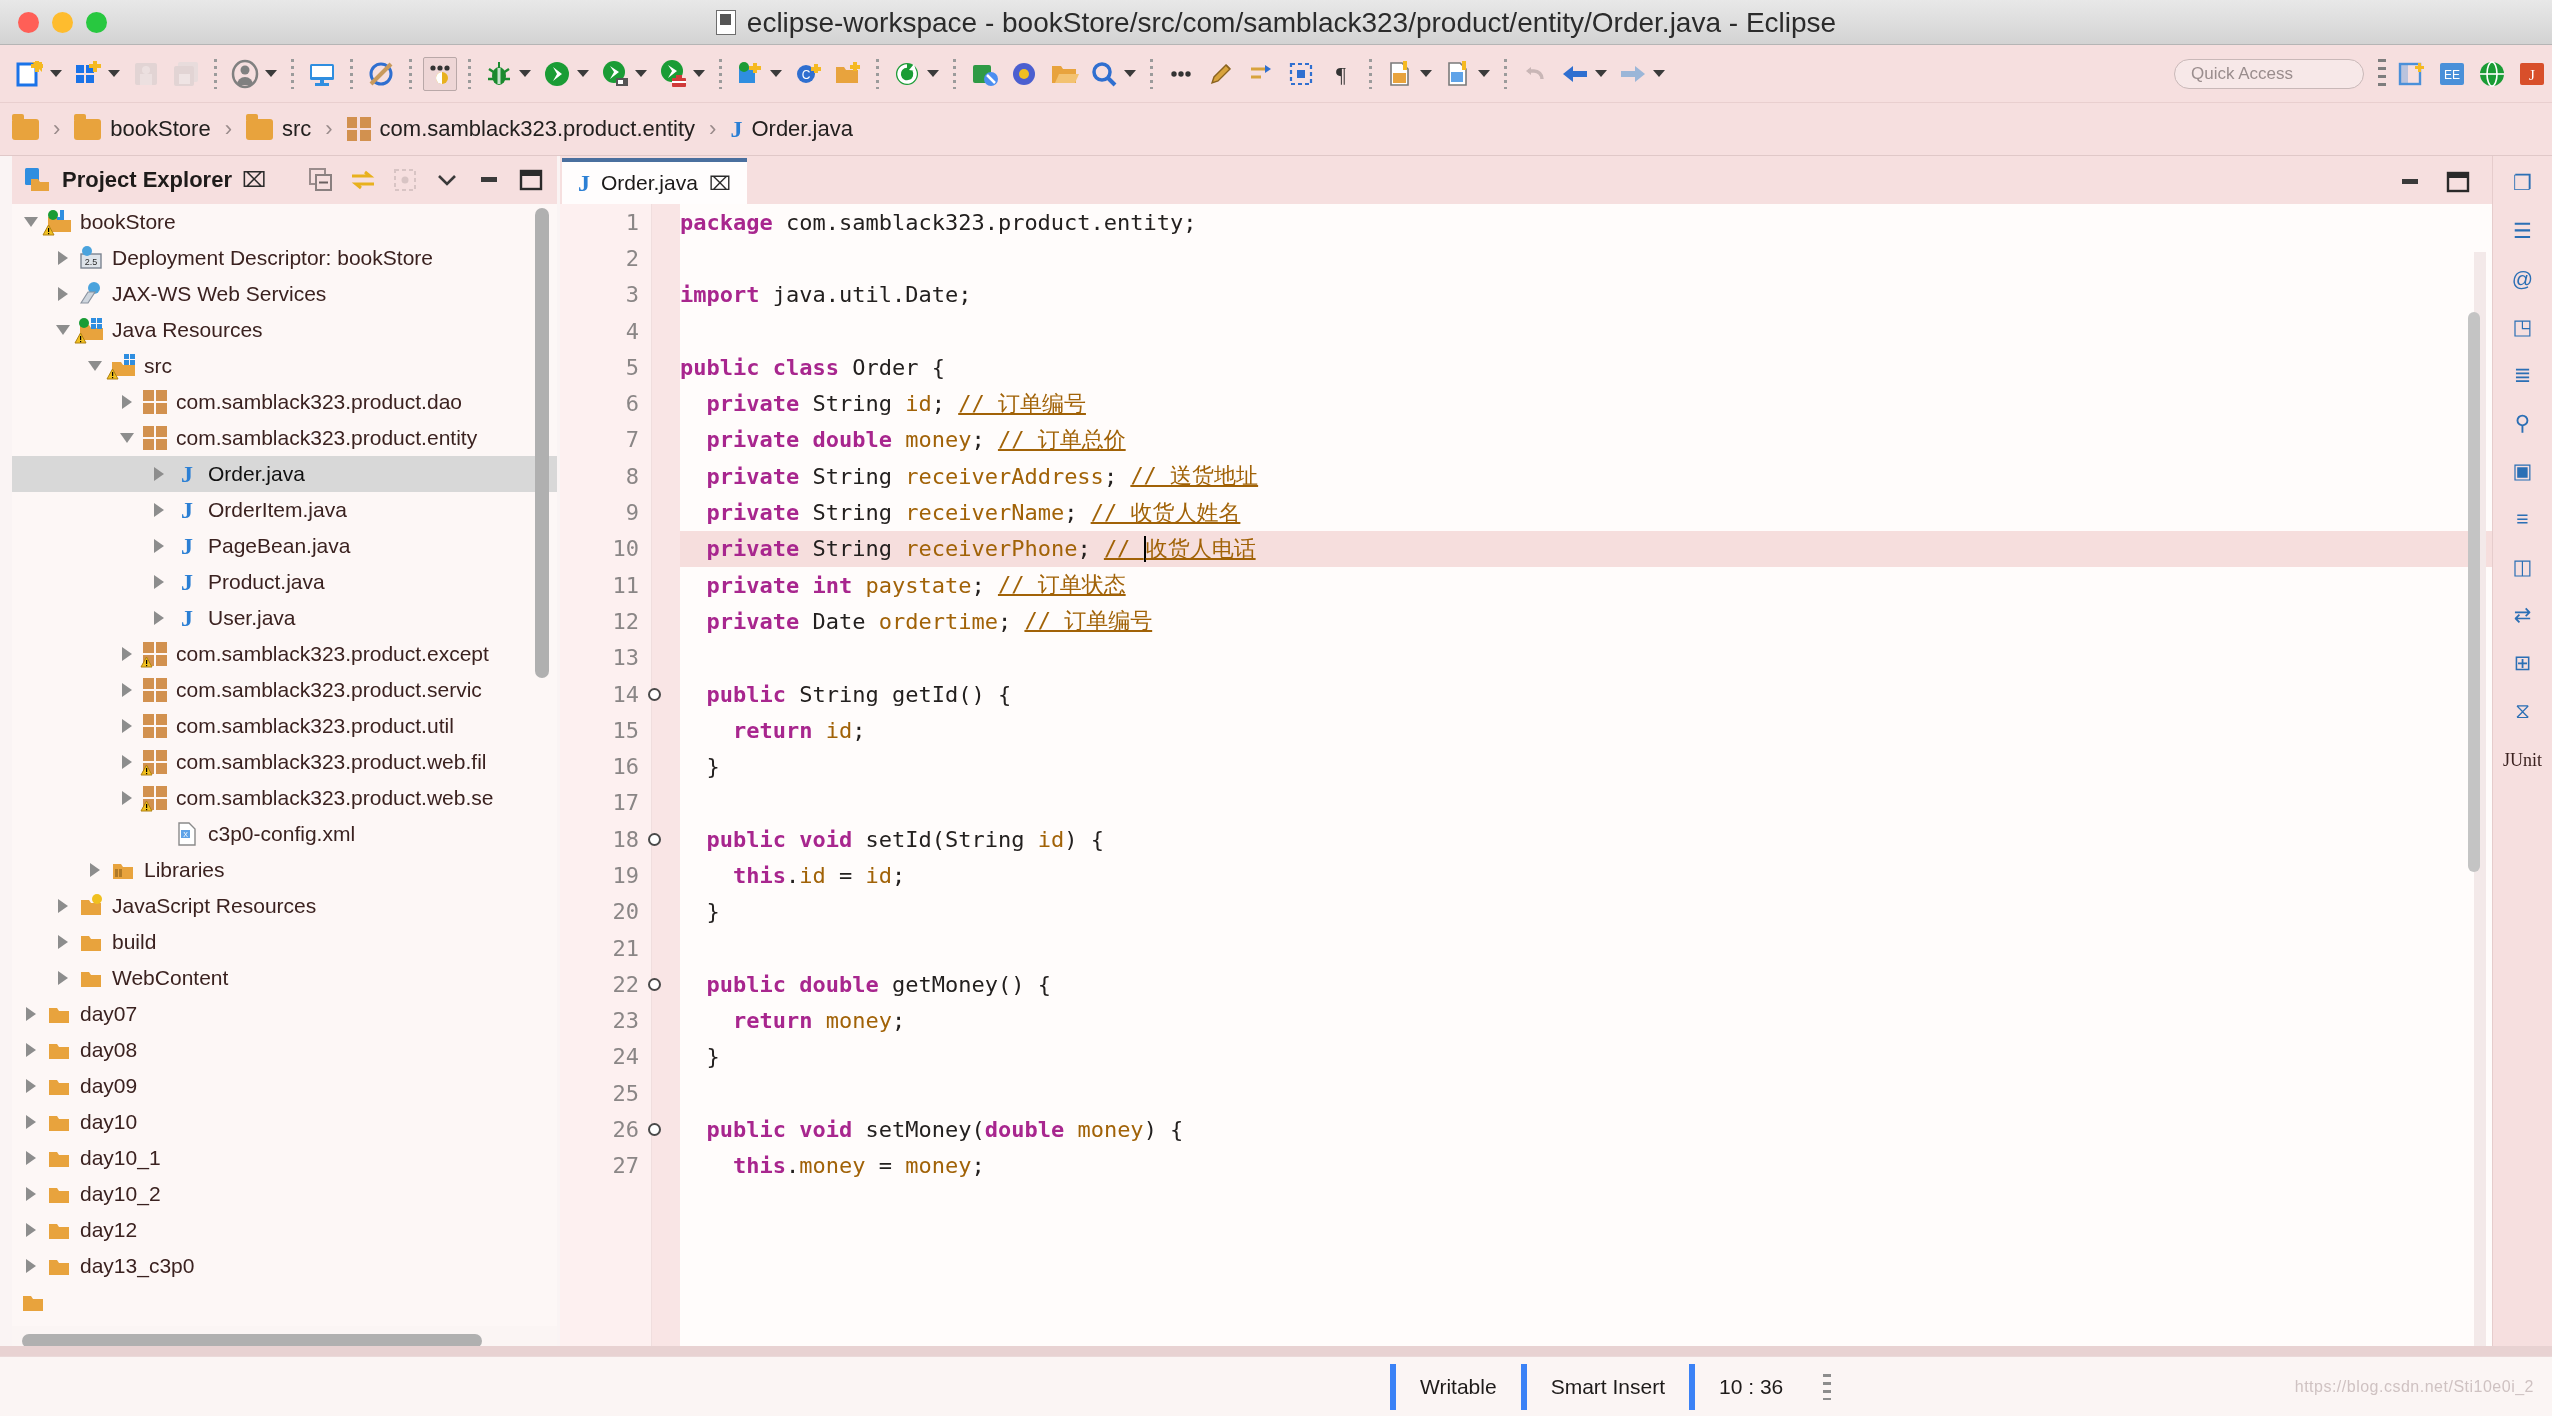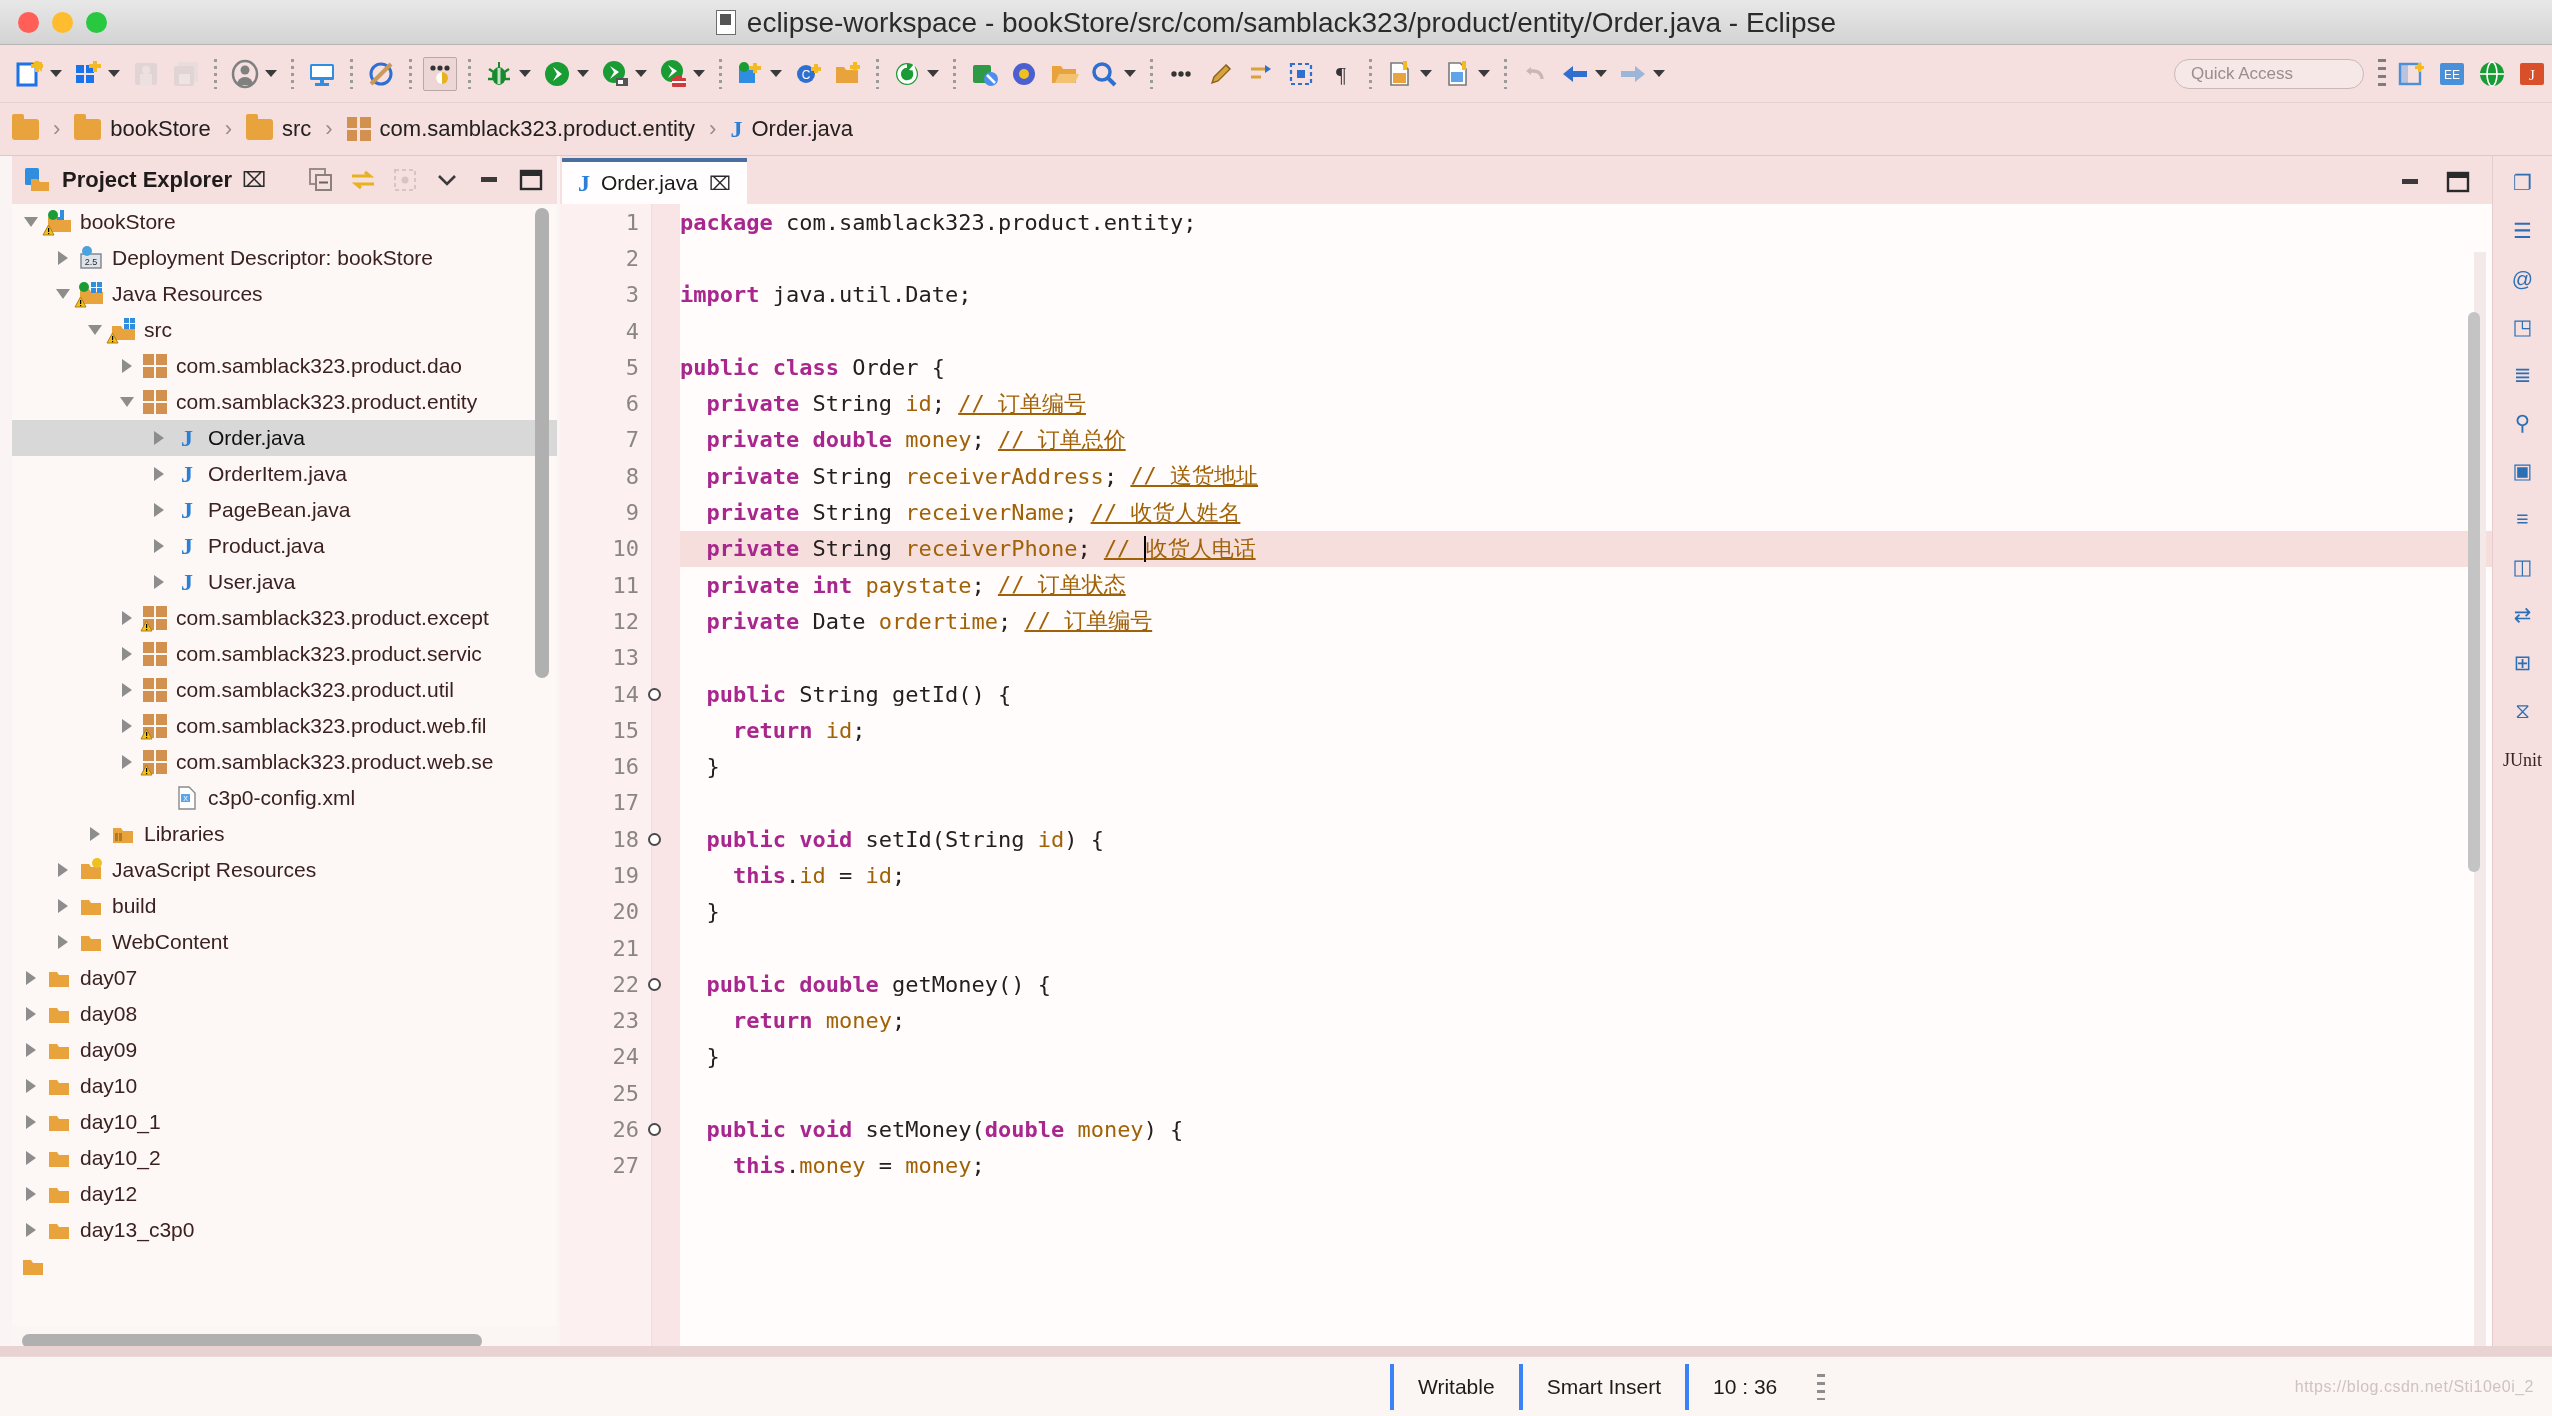--- a/index.html
+++ b/index.html
@@ -235,21 +235,21 @@
   }
 
   
   .statusbar {
     position: absolute; left: 0; bottom: 0; width: 2552px; height: 60px;
     background: #fbf5f4; border-top: 1px solid #ead9d9;
     display: flex; align-items: center;
   }
   .status-cell {
     height: 46px; display: flex; align-items: center; padding: 0 24px;
-    font-size: 21px; color: #1e1b1a; border-left: 4px solid #3b82f6;
+    font-size: 21px; color: #1e1b1a; border-left: 6px solid #3b82f6;
   }
   .status-dots {
     width: 8px; height: 26px; margin: 0 16px;
     background-image: repeating-linear-gradient(180deg,#8d8d8d 0 3px, transparent 3px 8px);
   }
   .watermark {
     margin-left: auto; margin-right: 18px;
     font-size: 16px; color: #cfc2c2; letter-spacing: 0.5px;
   }
   .bottom-strip {
@@ -759,20 +759,31 @@
             <div style="width: 38px; min-width: 38px;"></div>
             <div class="twist collapsed"></div>
             <div class="tico">
               <svg width="28" height="26" viewBox="0 0 28 26">
                 <rect x="4" y="9" width="20" height="14" fill="#dfe4ea" stroke="#7b8490" stroke-width="1.4"></rect>
                 <text x="14" y="20" font-size="9" text-anchor="middle" fill="#2a2a2a" font-family="Liberation Sans">2.5</text>
                 <circle cx="10" cy="6" r="5" fill="#4aa3dd"></circle>
               </svg>
             </div>
             <span class="tlabel">Deployment Descriptor: bookStore</span>
+          </div>
+          <div class="trow">
+            <div style="width: 38px; min-width: 38px;"></div>
+            <div class="twist collapsed"></div>
+            <div class="tico">
+              <svg width="28" height="26" viewBox="0 0 28 26">
+                <circle cx="17" cy="7" r="6" fill="#4aa3dd"></circle>
+                <path d="M4 22 l7 -11 h7 l-7 11 z" fill="#cfd6de" stroke="#8b94a0" stroke-width="1.2"></path>
+              </svg>
+            </div>
+            <span class="tlabel">JAX-WS Web Services</span>
           </div>
           <div class="trow">
             <div style="width: 38px; min-width: 38px;"></div>
             <div class="twist expanded"></div>
             <div class="tico">
               <span style="position:relative;display:inline-block;width:30px;height:26px"><svg width="30" height="26" viewBox="0 0 30 26">
                   <path d="M4 8 h9 l2 3 h12 v12 h-23 z" fill="#e8a33d"></path>
                   <circle cx="8" cy="6" r="5" fill="#1a9c35"></circle>
                   <rect x="15" y="1" width="5" height="5" fill="#2f8ee0"></rect>
                   <rect x="21" y="1" width="5" height="5" fill="#2f8ee0"></rect>

